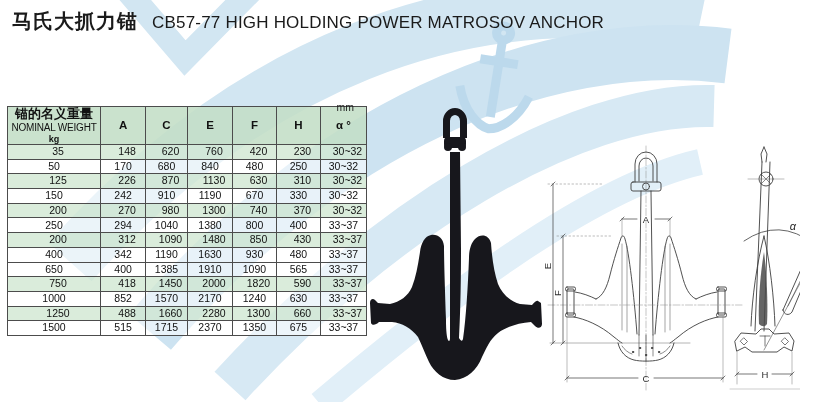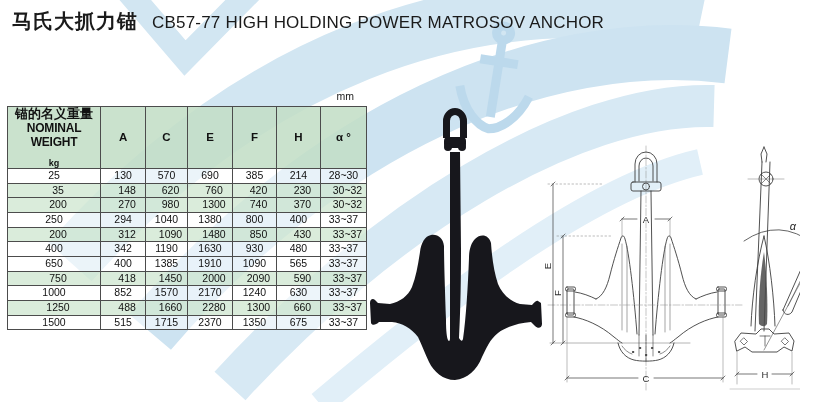--- a/index.html
+++ b/index.html
@@ -2,30 +2,30 @@
 <html><head>
 <meta charset="utf-8">
 <style>
   html,body{margin:0;padding:0;background:#ffffff;}
   .page{position:relative;width:800px;height:402px;background:#ffffff;overflow:hidden;
         font-family:"Liberation Sans","DejaVu Sans",sans-serif;color:#1a1a1a;}
   .wm{position:absolute;left:0;top:0;z-index:0;}
   .titlebar{position:absolute;left:12px;top:8px;z-index:3;white-space:nowrap;}
   .title-zh{font-size:20px;font-weight:bold;letter-spacing:1px;}
   .title-en{font-size:17px;font-weight:500;margin-left:14px;letter-spacing:0.2px;}
-  .mm-label{position:absolute;left:300px;top:90px;width:54px;text-align:right;font-size:10.5px;z-index:3;}
+  .mm-label{position:absolute;left:300px;top:101px;width:54px;text-align:right;font-size:10.5px;z-index:3;}
   table.spec{position:absolute;left:7px;top:106px;width:360px;z-index:2;
              border-collapse:collapse;table-layout:fixed;}
   table.spec th,table.spec td{border:1px solid #4c4c4c;text-align:center;vertical-align:middle;
              padding:0;font-size:10.5px;line-height:1.1;color:#111;}
   table.spec thead th{background:rgba(195,222,198,0.88);height:37px;font-weight:bold;font-size:11.5px;}
   table.spec thead th.wcol div{line-height:1.15;}
   .w-zh{font-size:13px;font-weight:bold;}
-  .w-en{font-size:12px;font-weight:bold;letter-spacing:-0.2px;}
-  .w-kg{font-size:9px;font-weight:bold;margin-top:8px;}
+  .w-en{font-size:10px;font-weight:normal;letter-spacing:-0.2px;}
+  .w-kg{font-size:9px;font-weight:bold;}
   table.spec tbody td{height:13.7px;background:rgba(255,255,255,0.55);}
   table.spec tbody tr.alt td{background:rgba(210,232,211,0.82);padding-left:8px;}
   svg text{font-family:"Liberation Sans","DejaVu Sans",sans-serif;}
   .photo{position:absolute;left:360px;top:85px;z-index:1;}
   .drawings{position:absolute;left:540px;top:140px;z-index:1;}
 </style>
 </head>
 <body>
 
 <div class="page">
@@ -69,38 +69,56 @@
         </th>
         <th>A</th>
         <th>C</th>
         <th>E</th>
         <th>F</th>
         <th>H</th>
         <th>α °</th>
       </tr>
     </thead>
     <tbody>
-        <tr>
-          <td>25</td>
-          <td>130</td>
-          <td>570</td>
-          <td>690</td>
-          <td>385</td>
-          <td>214</td>
-          <td>28~30</td>
-        </tr>
         <tr class="alt">
           <td>35</td>
           <td>148</td>
           <td>620</td>
           <td>760</td>
           <td>420</td>
           <td>230</td>
           <td>30~32</td>
         </tr>
+        <tr>
+          <td>50</td>
+          <td>170</td>
+          <td>680</td>
+          <td>840</td>
+          <td>480</td>
+          <td>250</td>
+          <td>30~32</td>
+        </tr>
+        <tr class="alt">
+          <td>125</td>
+          <td>226</td>
+          <td>870</td>
+          <td>1130</td>
+          <td>630</td>
+          <td>310</td>
+          <td>30~32</td>
+        </tr>
+        <tr>
+          <td>150</td>
+          <td>242</td>
+          <td>910</td>
+          <td>1190</td>
+          <td>670</td>
+          <td>330</td>
+          <td>30~32</td>
+        </tr>
         <tr class="alt">
           <td>200</td>
           <td>270</td>
           <td>980</td>
           <td>1300</td>
           <td>740</td>
           <td>370</td>
           <td>30~32</td>
         </tr>
         <tr>
@@ -137,21 +155,21 @@
           <td>1910</td>
           <td>1090</td>
           <td>565</td>
           <td>33~37</td>
         </tr>
         <tr class="alt">
           <td>750</td>
           <td>418</td>
           <td>1450</td>
           <td>2000</td>
-          <td>2090</td>
+          <td>1820</td>
           <td>590</td>
           <td>33~37</td>
         </tr>
         <tr>
           <td>1000</td>
           <td>852</td>
           <td>1570</td>
           <td>2170</td>
           <td>1240</td>
           <td>630</td>

